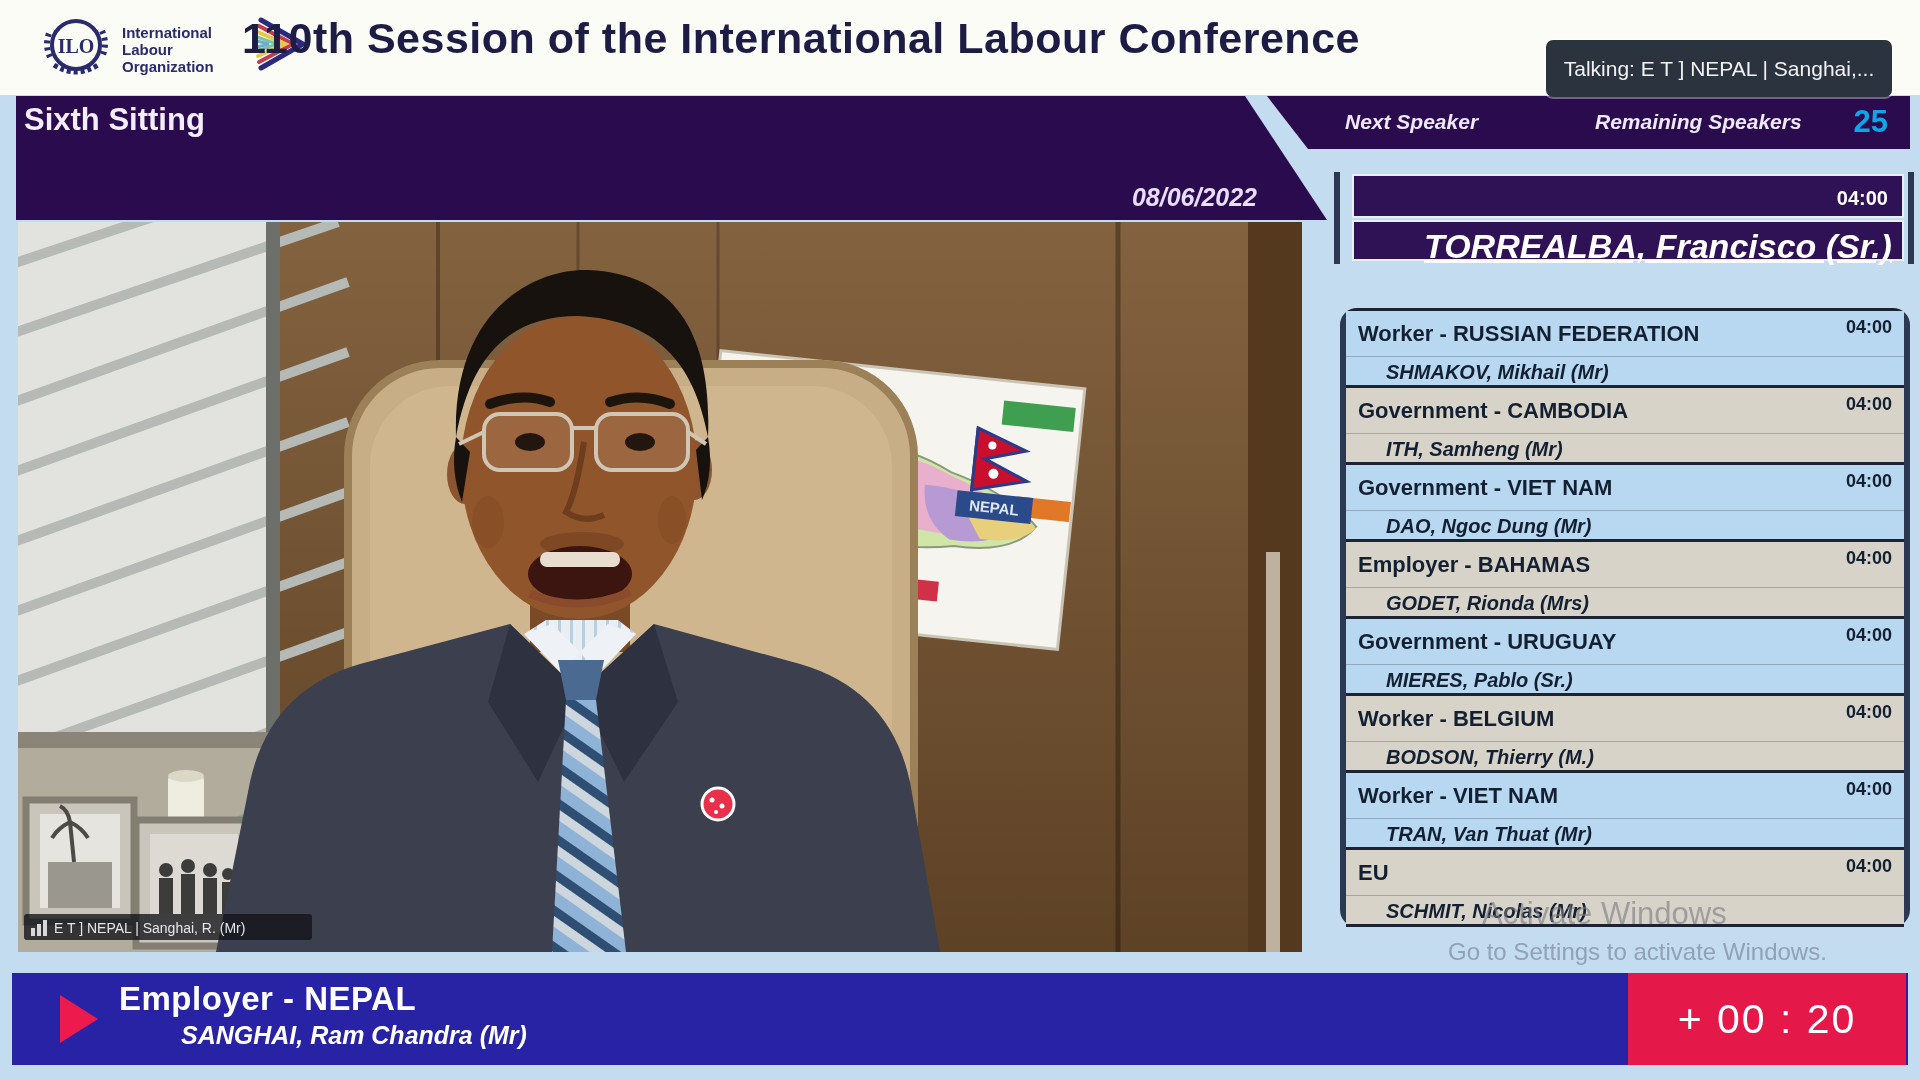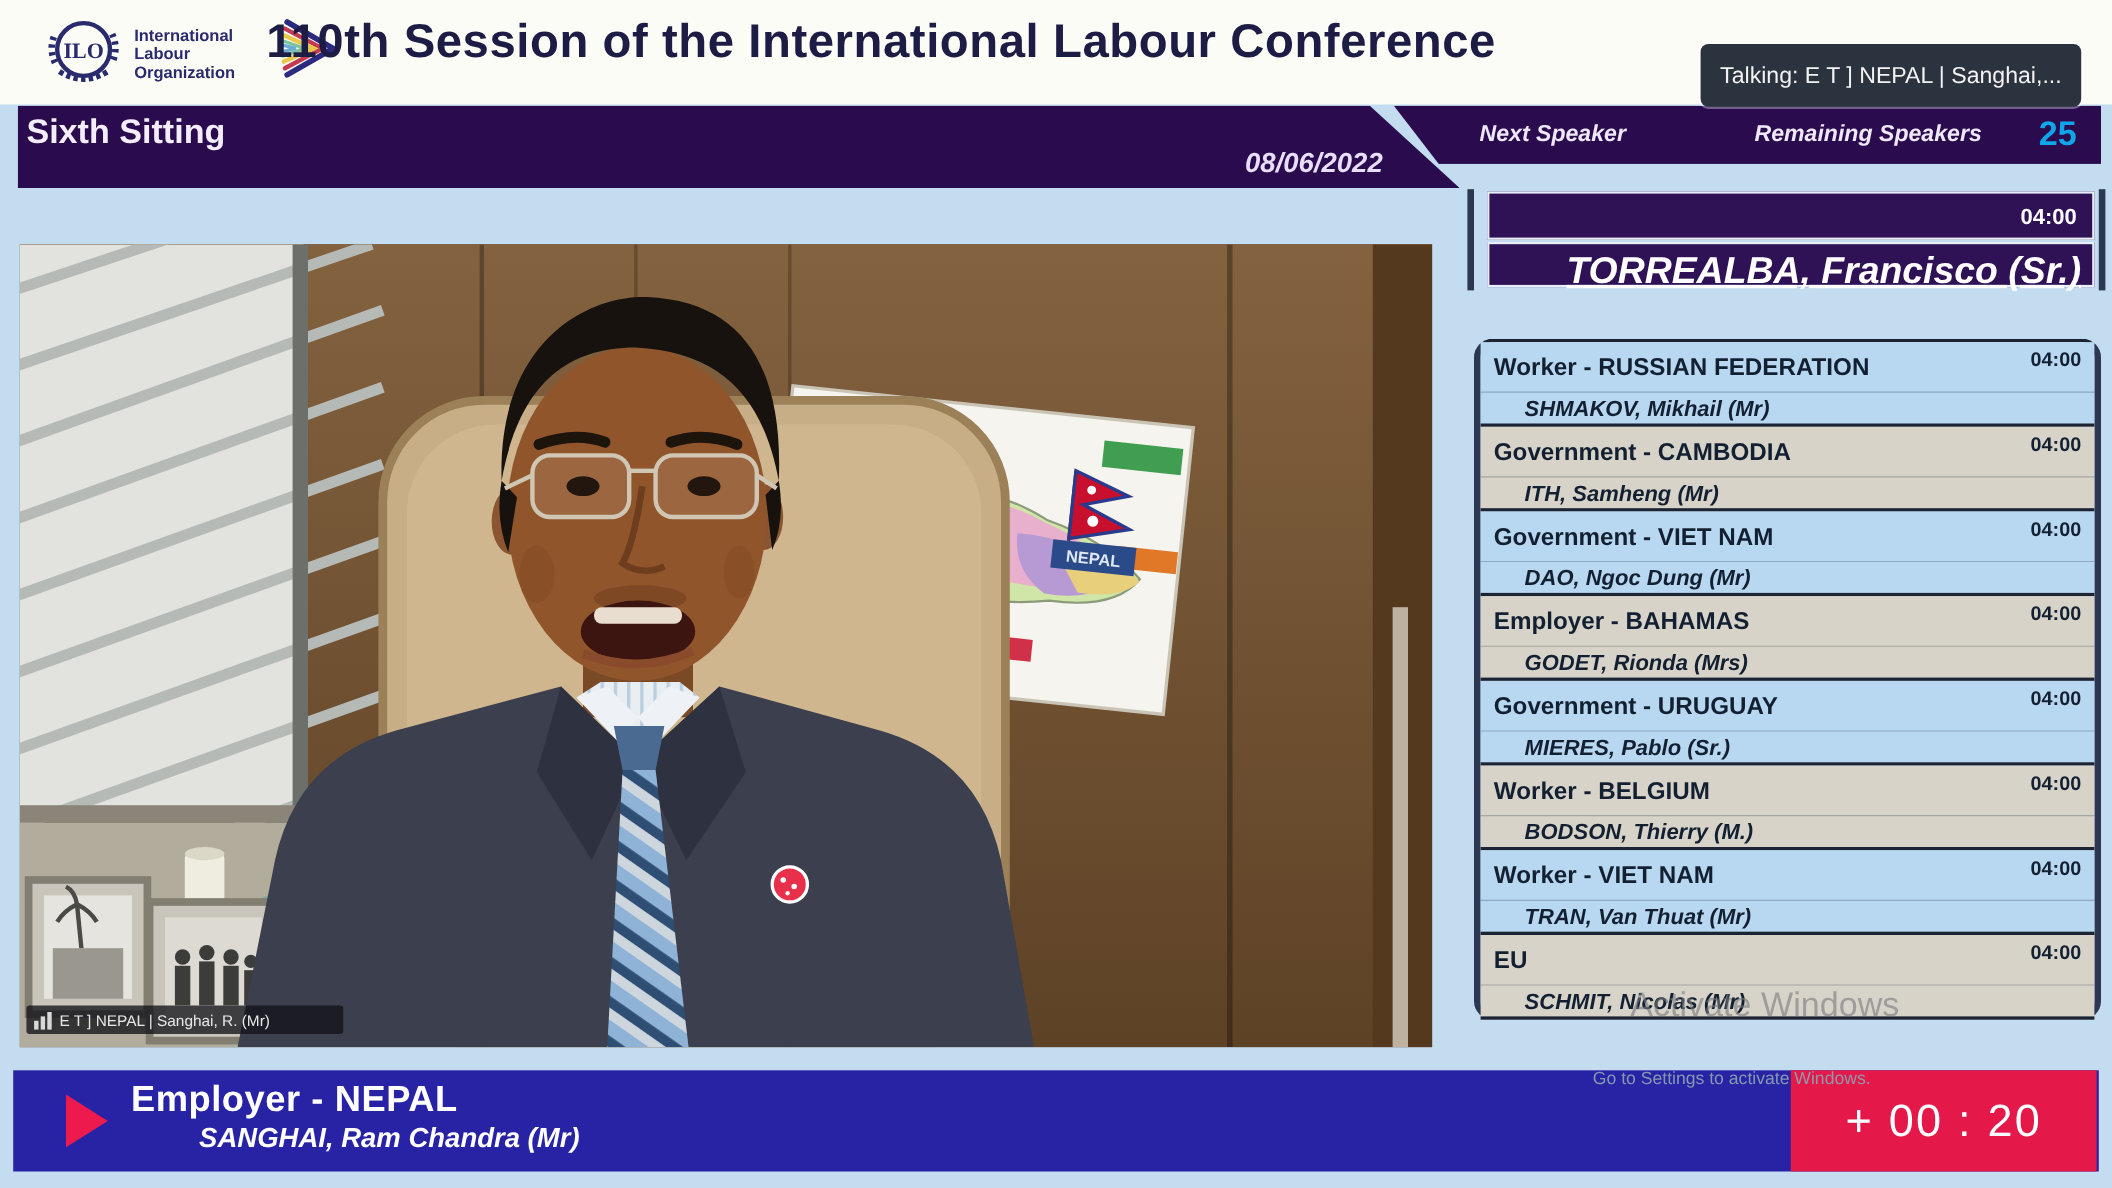--- a/index.html
+++ b/index.html
@@ -12,21 +12,21 @@
   .ilo-emblem { position:absolute; left:38px; top:9px; width:76px; height:76px; }
   .org-name { position:absolute; left:122px; top:24px; color:#2a2a6e; font-size:15px; font-weight:bold; line-height:17px; }
   .ilc-chevron { position:absolute; left:255px; top:14px; width:60px; height:62px; }
   .main-title { position:absolute; left:0; top:14px; width:1590px; text-align:center;
                 color:#1c1c45; font-size:43px; font-weight:600; letter-spacing:0.5px;padding-left:12px; }
   .talk-badge { position:absolute; left:1546px; top:40px; width:346px; height:57px; background:#2b333e;
                 border-radius:7px; color:#f2f2f2; font-size:21px; display:flex; align-items:center;
                 justify-content:center; z-index:30; box-shadow:0 0 0 2px rgba(255,255,255,0.35); }
 
   
-  .hdr-left { position:absolute; left:16px; top:96px; width:1311px; height:75px; background:#2a0b4d;
+  .hdr-left { position:absolute; left:16px; top:96px; width:1311px; height:124px; background:#2a0b4d;
               clip-path:polygon(0 0, 1229px 0, 100% 100%, 0 100%); }
   .sitting { position:absolute; left:8px; top:6px; color:#f4eefc; font-size:31px; font-weight:600; }
   .date { position:absolute; right:70px; bottom:8px; color:#e9defa; font-size:25px; font-weight:bold; font-style:italic; }
   .hdr-right { position:absolute; left:1267px; top:96px; width:643px; height:53px; background:#2a0b4d;
                clip-path:polygon(0 0, 100% 0, 100% 100%, 41px 100%); color:#efe7fa; }
   .next-speaker-label { position:absolute; left:78px; top:14px; font-size:21px; font-style:italic; font-weight:bold; }
   .remaining-label { position:absolute; left:328px; top:14px; font-size:21px; font-style:italic; font-weight:bold; }
   .remaining-count { position:absolute; right:22px; top:8px; font-size:31px; font-weight:bold; color:#0ea5e9; }
 
   
@@ -47,21 +47,21 @@
   .qrow { position:relative; height:77px; border-bottom:3px solid #1c2433; color:#132032; }
   .qrow.blue { background:#b8d7f0; }
   .qrow.gray { background:#d7d3c9; }
   .qline1 { position:absolute; left:0; right:0; top:0; height:46px; border-bottom:1px solid rgba(20,30,50,0.25); }
   .qgroup { position:absolute; left:12px; top:10px; font-size:22px; font-weight:bold; }
   .qtime  { position:absolute; right:12px; top:6px; font-size:18px; font-weight:bold; }
   .qname  { position:absolute; left:40px; top:50px; font-size:20px; font-weight:bold; font-style:italic; }
 
   
   .wm1 { position:absolute; left:1482px; top:896px; font-size:31px; color:rgba(120,122,126,0.6); z-index:5; }
-  .wm2 { position:absolute; left:1448px; top:972px; font-size:16px; color:rgba(140,158,178,0.95); z-index:5; }
+  .wm2 { position:absolute; left:1448px; top:938px; font-size:24px; color:rgba(140,158,178,0.95); z-index:5; }
 
   
   .botbar { position:absolute; left:12px; top:973px; width:1896px; height:92px; background:#2823a5; }
   .play-tri { position:absolute; left:48px; top:22px; width:0; height:0;
               border-left:38px solid #ed1a4e; border-top:24px solid transparent; border-bottom:24px solid transparent; }
   .cur-group { position:absolute; left:107px; top:7px; color:#fff; font-size:33px; font-weight:bold; letter-spacing:0.5px; }
   .cur-name  { position:absolute; left:169px; top:48px; color:#fff; font-size:25px; font-weight:bold; font-style:italic; }
   .timer { position:absolute; right:2px; top:0; width:278px; height:92px; background:#e4194a; color:#fff;
            font-size:41px; font-weight:400; display:flex; align-items:center; justify-content:center; letter-spacing:2px; }
 </style>

